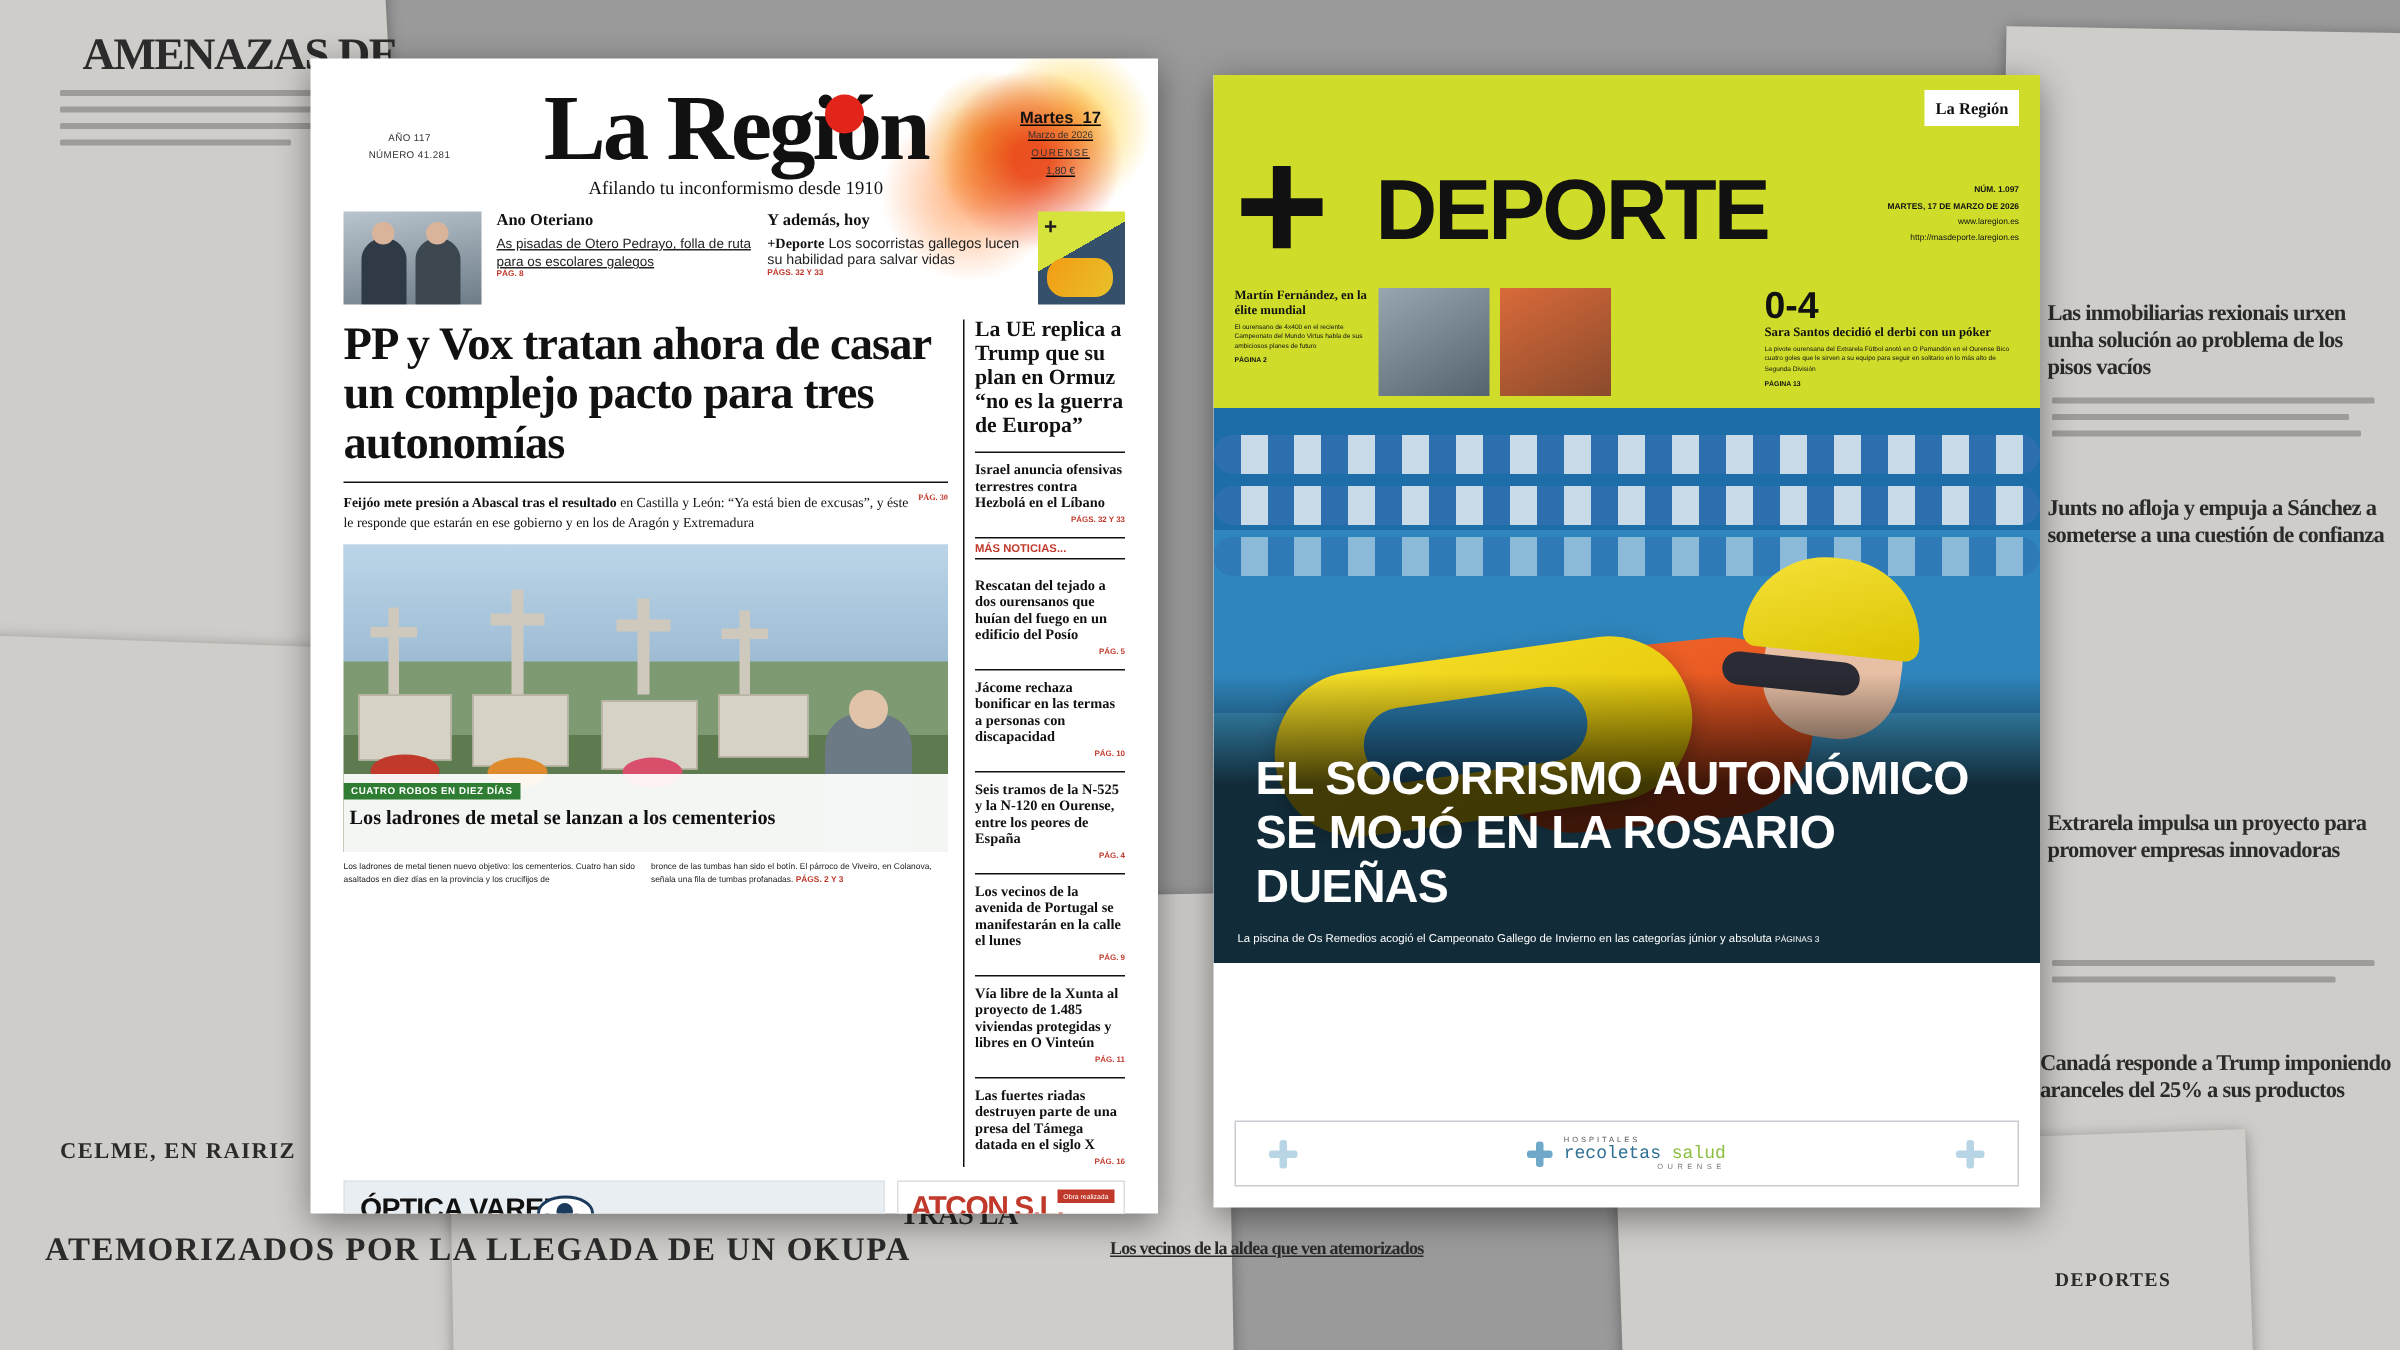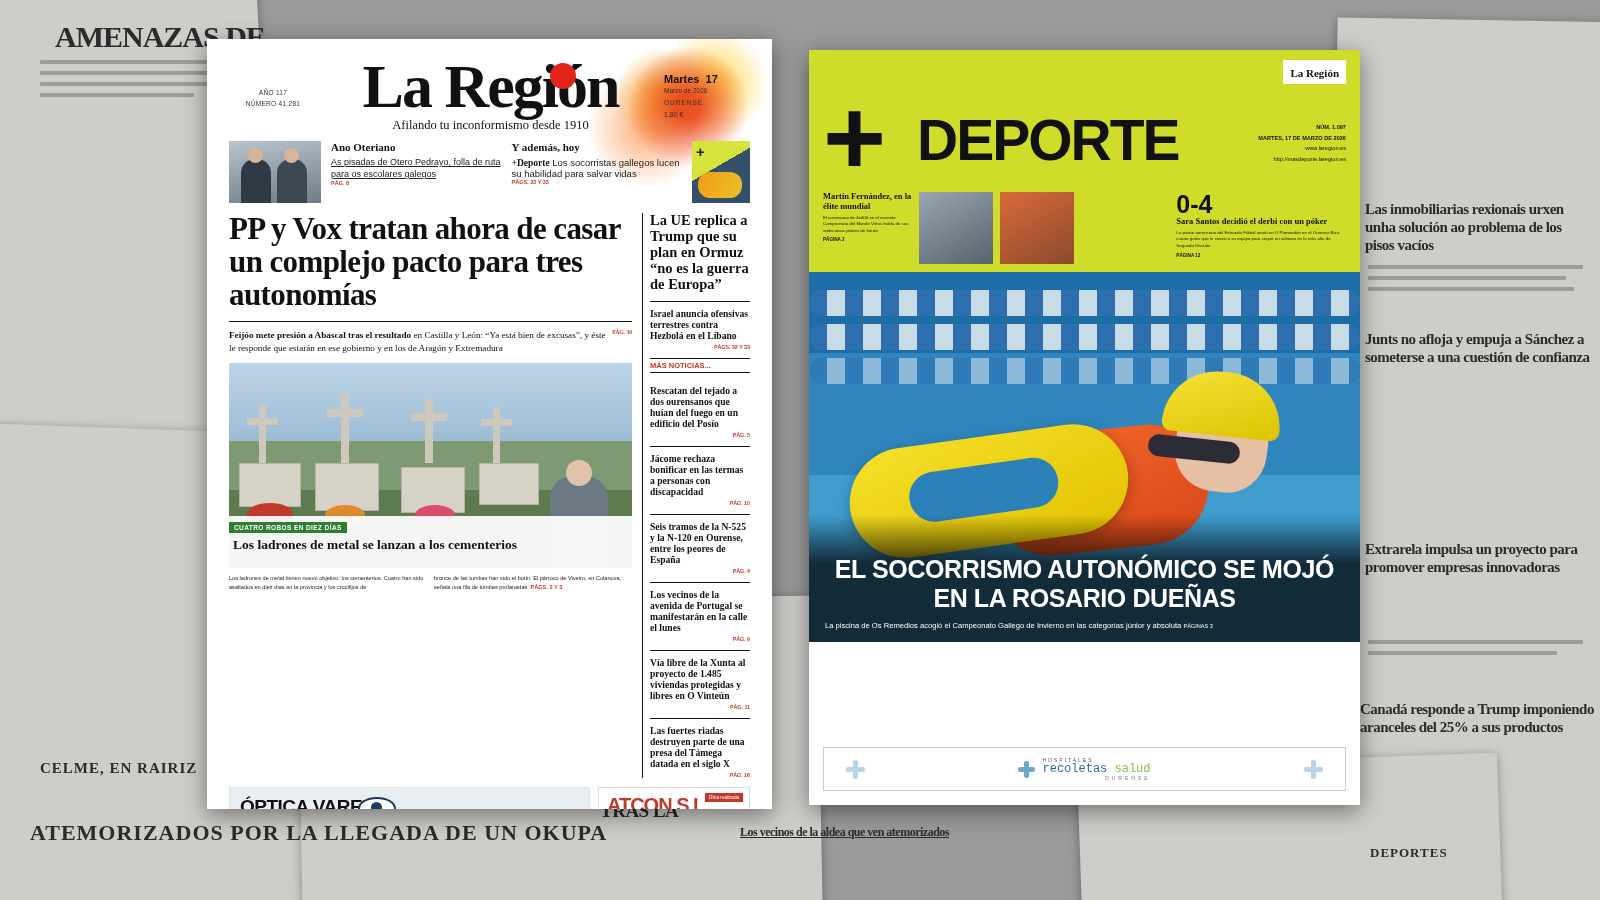--- a/index.html
+++ b/index.html
@@ -37,21 +37,21 @@
   .mh-center{flex:1;text-align:center;position:relative;}
   .logo{
     font-family:"Liberation Serif",serif;font-weight:bold;font-size:62px;
     letter-spacing:-2px;line-height:.95;color:#111;position:relative;display:inline-block;
   }
   .logo .dot{
     position:absolute;width:26px;height:26px;border-radius:50%;
     background:#e2241b;right:42px;top:6px;
   }
   .slogan{font-family:"Liberation Serif",serif;font-size:12.5px;color:#111;margin-top:2px;}
-  .mh-right{width:86px;font-family:"Liberation Sans",sans-serif;padding-top:16px;}
+  .mh-right{width:86px;text-align:center;font-family:"Liberation Sans",sans-serif;padding-top:16px;text-decoration:underline;}
   .mh-right .day{font-size:11px;font-weight:bold;color:#111;}
   .mh-right .date{font-size:6.5px;color:#333;margin-top:2px;}
   .mh-right .city{font-size:6.5px;color:#333;margin-top:5px;letter-spacing:1px;}
   .mh-right .price{font-size:7px;color:#333;margin-top:5px;}
 
   .topstrip{display:flex;gap:10px;margin-top:8px;align-items:stretch;height:62px;}
   .ts-photo{width:92px;background:linear-gradient(170deg,#b9c4cd,#6d7c88);position:relative;overflow:hidden;}
   .ts-photo .f1,.ts-photo .f2{position:absolute;bottom:0;width:30px;height:44px;border-radius:14px 14px 0 0;}
   .ts-photo .f1{left:12px;background:#2f3a46;}
   .ts-photo .f2{left:48px;background:#3c4750;}
@@ -136,21 +136,21 @@
     background:linear-gradient(180deg,#1d6ea8 0 22%,#2f86bd 22% 55%,#3f9ccd 55% 100%);}
   .lane{position:absolute;height:26px;left:0;right:0;background:
     repeating-linear-gradient(90deg,#2f6fb0 0 18px,#e8eef3 18px 36px);opacity:.85;border-radius:13px;}
   .float{position:absolute;width:280px;height:110px;border-radius:55px;background:linear-gradient(160deg,#f7e02a,#e0c200);left:40px;bottom:96px;transform:rotate(-8deg);box-shadow:0 4px 14px rgba(0,0,0,.25);}
   .float .hole{position:absolute;left:60px;top:28px;width:150px;height:50px;border-radius:25px;background:#2c81b8;}
   .tube{position:absolute;left:180px;bottom:92px;width:220px;height:120px;border-radius:60px;background:linear-gradient(160deg,#f4692a,#d8461a);transform:rotate(-6deg);}
   .swimmer-head{position:absolute;right:92px;bottom:150px;width:92px;height:98px;border-radius:46px 46px 40px 40px;background:#e7bfa4;transform:rotate(8deg);}
   .cap{position:absolute;right:78px;bottom:206px;width:118px;height:64px;border-radius:60px 60px 10px 10px;background:linear-gradient(160deg,#f6e23b,#dcc400);transform:rotate(6deg);}
   .goggles{position:absolute;right:120px;bottom:182px;width:92px;height:22px;border-radius:11px;background:#2b2b35;transform:rotate(6deg);}
   .dep-caption{position:absolute;left:0;right:0;bottom:0;background:linear-gradient(transparent,rgba(0,0,0,.72) 38%);padding:40px 16px 12px;box-sizing:border-box;}
-  .dep-caption h2{margin:0;color:#fff;font-family:"Liberation Sans",sans-serif;font-weight:bold;font-size:25px;line-height:1.16;letter-spacing:-.4px;text-align:center;}
+  .dep-caption h2{margin:12px;color:#fff;font-family:"Liberation Sans",sans-serif;font-weight:bold;font-size:31px;line-height:1.16;letter-spacing:-.4px;}
   .dep-caption p{margin:8px 0 0;color:#fff;font-family:"Liberation Sans",sans-serif;font-size:7.6px;}
   .dep-caption p .pg{font-size:5.6px;}
   .dep-footer{position:absolute;left:14px;right:14px;bottom:14px;height:44px;border:1px solid #c9ccd1;display:flex;align-items:center;justify-content:space-between;padding:0 22px;box-sizing:border-box;}
   .rec-logo{display:flex;align-items:center;gap:7px;}
   .rec-cross{width:17px;height:17px;position:relative;}
   .rec-cross:before,.rec-cross:after{content:"";position:absolute;background:#6fa8c9;border-radius:2px;}
   .rec-cross:before{left:6px;top:0;width:5px;height:17px;}
   .rec-cross:after{top:6px;left:0;width:17px;height:5px;}
   .rec-txt .a{font-family:"Liberation Sans",sans-serif;font-size:5px;letter-spacing:2px;color:#555;}
   .rec-txt .b{font-family:Liberation Mono, monospace;font-size:12px;color:#2f6f94;line-height:1;}

